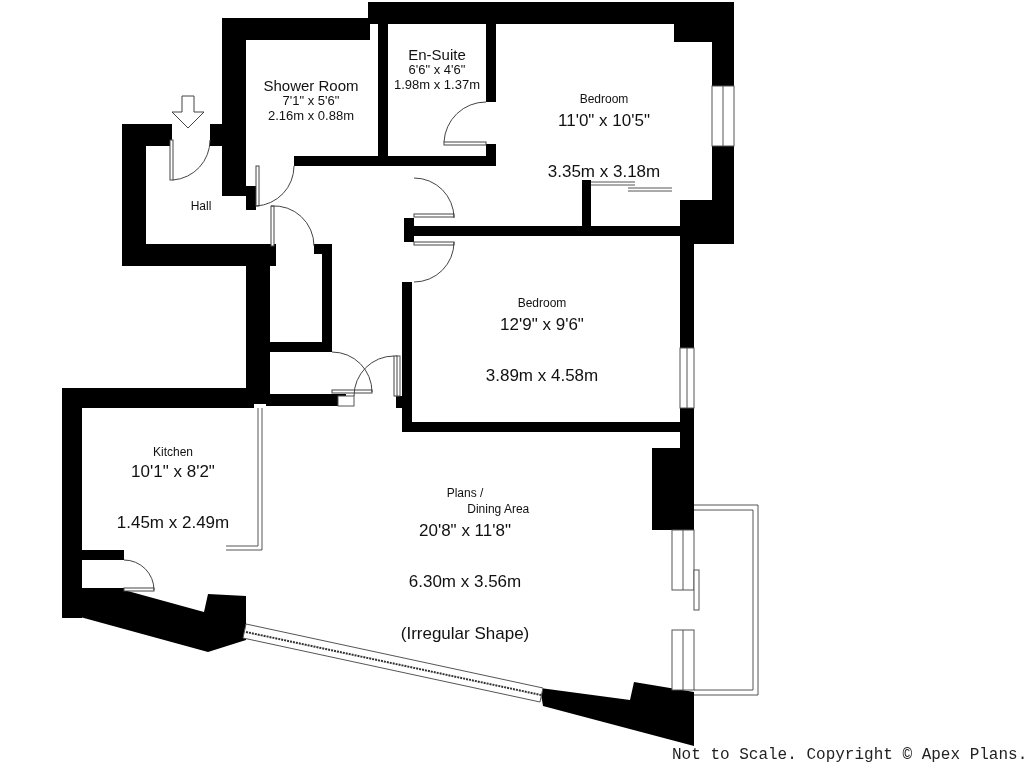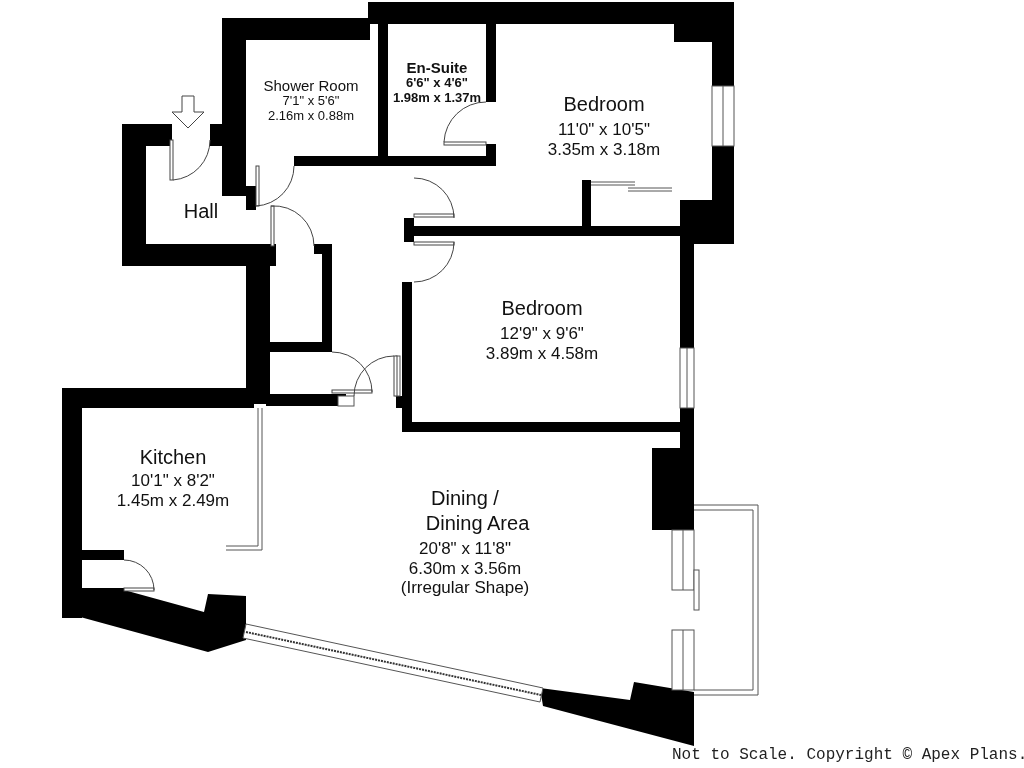--- a/index.html
+++ b/index.html
@@ -25,22 +25,22 @@
     .label {
       position: absolute;
       text-align: center;
       line-height: 1.15;
       white-space: nowrap;
       transform: translateX(-50%);
       color: #111111;
     }
     .label .name { display: block; }
     .label .dim { display: block; }
-    .lg .name { font-size: 20px; }
-    .lg .dim { font-size: 17px; }
+    .lg .name { font-size: 12px; }
+    .lg .dim { font-size: 17px; margin-top: 32px; }
     .sm .name { font-size: 15px; }
     .sm .dim { font-size: 13px; }
     .footer {
       position: absolute;
       left: 648px;
       top: 746px;
       font-family: Liberation Mono, monospace;
       font-size: 16px;
       color: #222222;
       white-space: nowrap;
@@ -176,21 +176,21 @@
     <polygon points="182,96 194,96 194,112 204,112 188,128 172,112 182,112" fill="#ffffff" stroke="#444444" stroke-width="1"></polygon>
   </g>
 </svg>
 
 <div class="label sm" style="left:311px; top:77px;">
   <span class="name">Shower Room</span>
   <span class="dim">7'1" x 5'6"</span>
   <span class="dim">2.16m x 0.88m</span>
 </div>
 
-<div class="label sm" style="left:437px; top:59px;font-weight:bold;">
+<div class="label sm" style="left:437px; top:46px;">
   <span class="name">En-Suite</span>
   <span class="dim">6'6" x 4'6"</span>
   <span class="dim">1.98m x 1.37m</span>
 </div>
 
 <div class="label lg" style="left:604px; top:93px;">
   <span class="name">Bedroom</span>
   <span class="dim" style="margin-top:4px;">11'0" x 10'5"</span>
   <span class="dim">3.35m x 3.18m</span>
 </div>
@@ -205,20 +205,20 @@
   <span class="dim">3.89m x 4.58m</span>
 </div>
 
 <div class="label lg" style="left:173px; top:446px;">
   <span class="name">Kitchen</span>
   <span class="dim" style="margin-top:2px;">10'1" x 8'2"</span>
   <span class="dim">1.45m x 2.49m</span>
 </div>
 
 <div class="label lg" style="left:465px; top:487px;">
-  <span class="name">Dining /</span>
+  <span class="name">Plans /</span>
   <span class="name" style="margin-top:2px;text-align:right;">Dining Area</span>
   <span class="dim" style="margin-top:4px;">20'8" x 11'8"</span>
   <span class="dim">6.30m x 3.56m</span>
   <span class="dim">(Irregular Shape)</span>
 </div>
 
 <div class="footer">Not to Scale. Copyright © Apex Plans.</div>
 
 </body></html>

